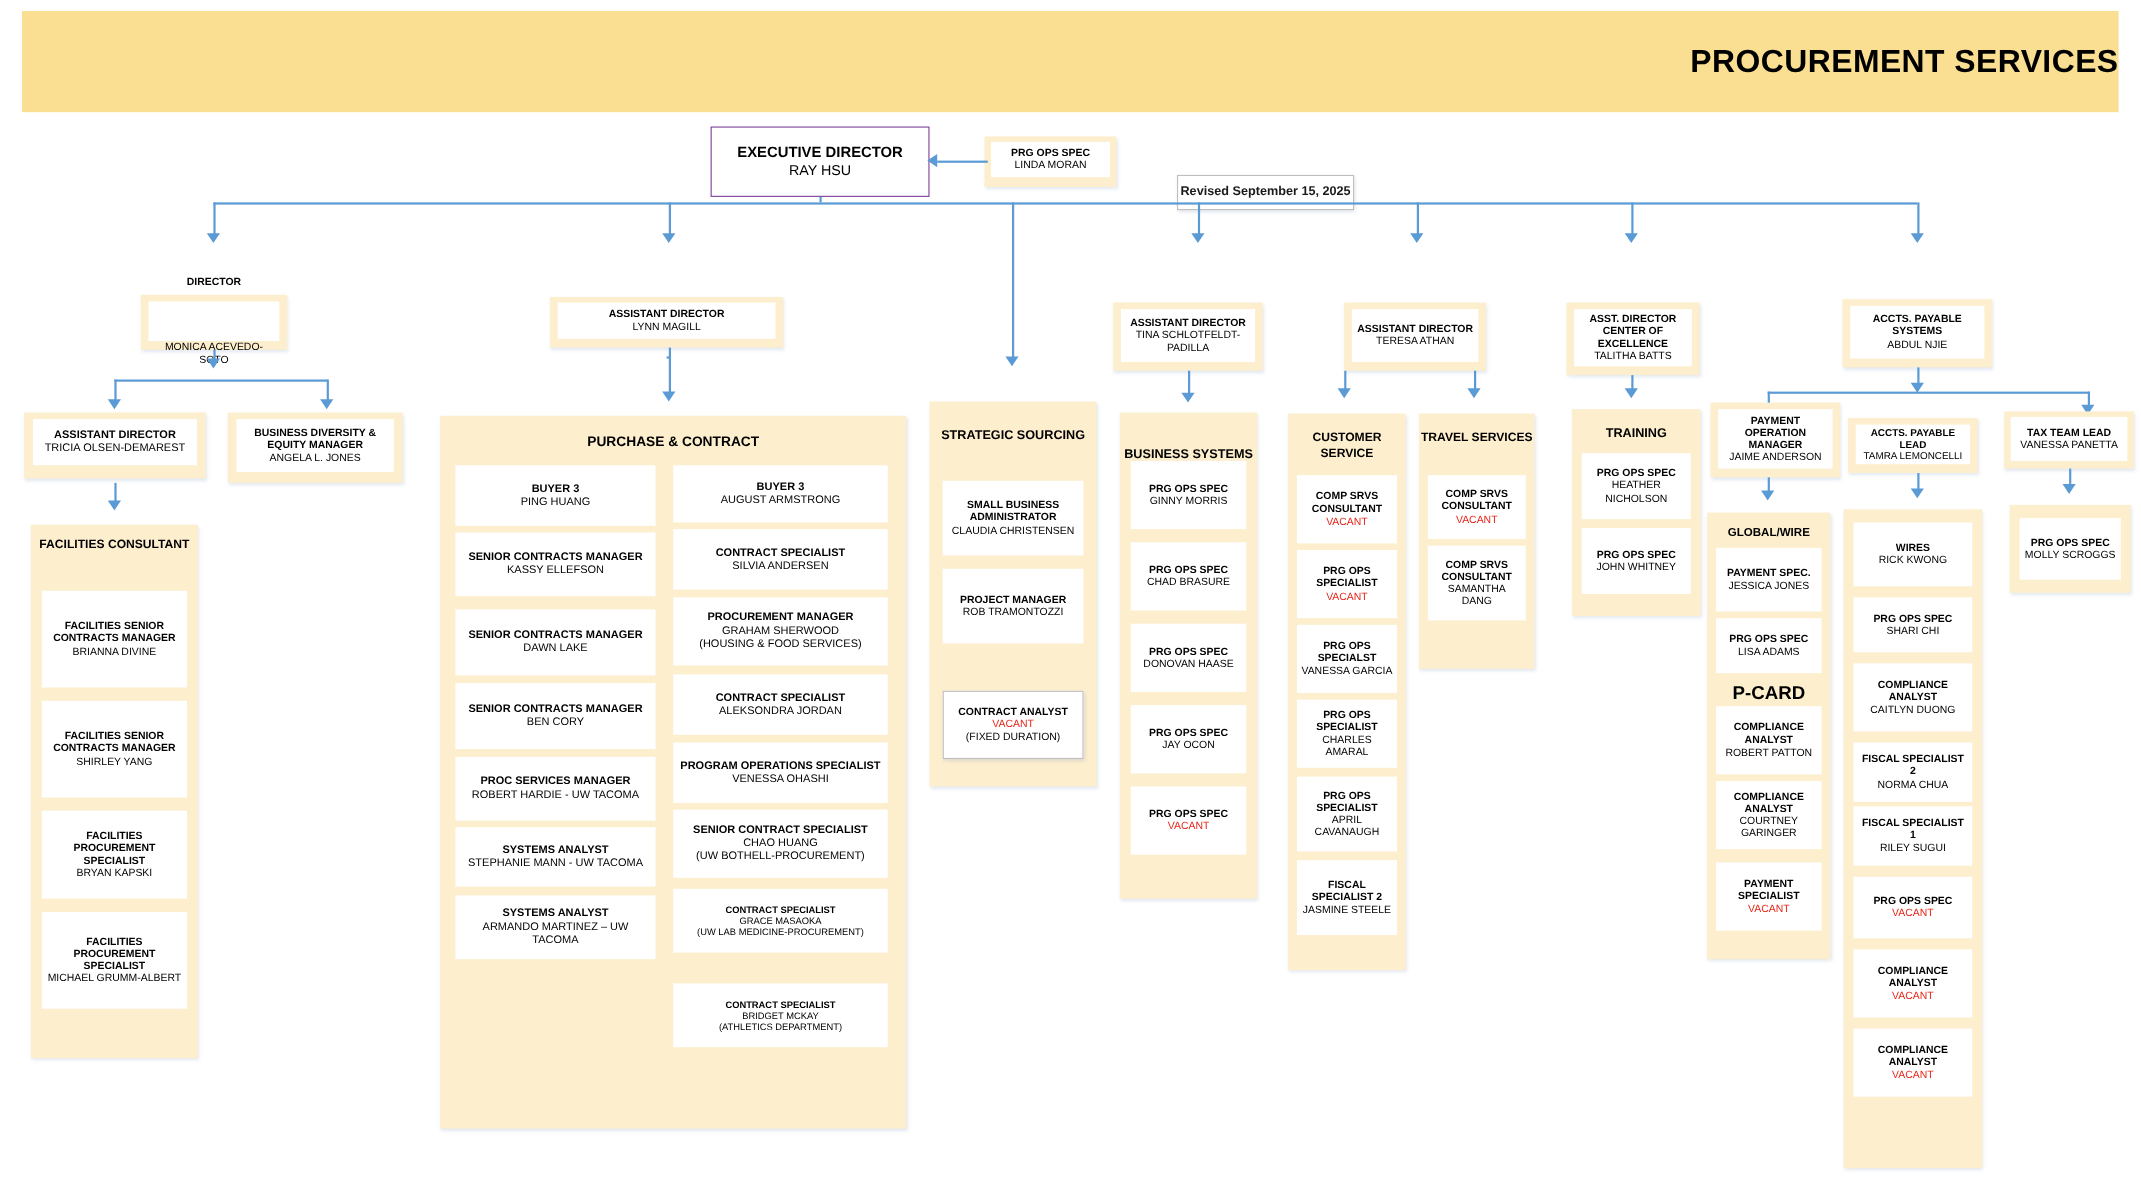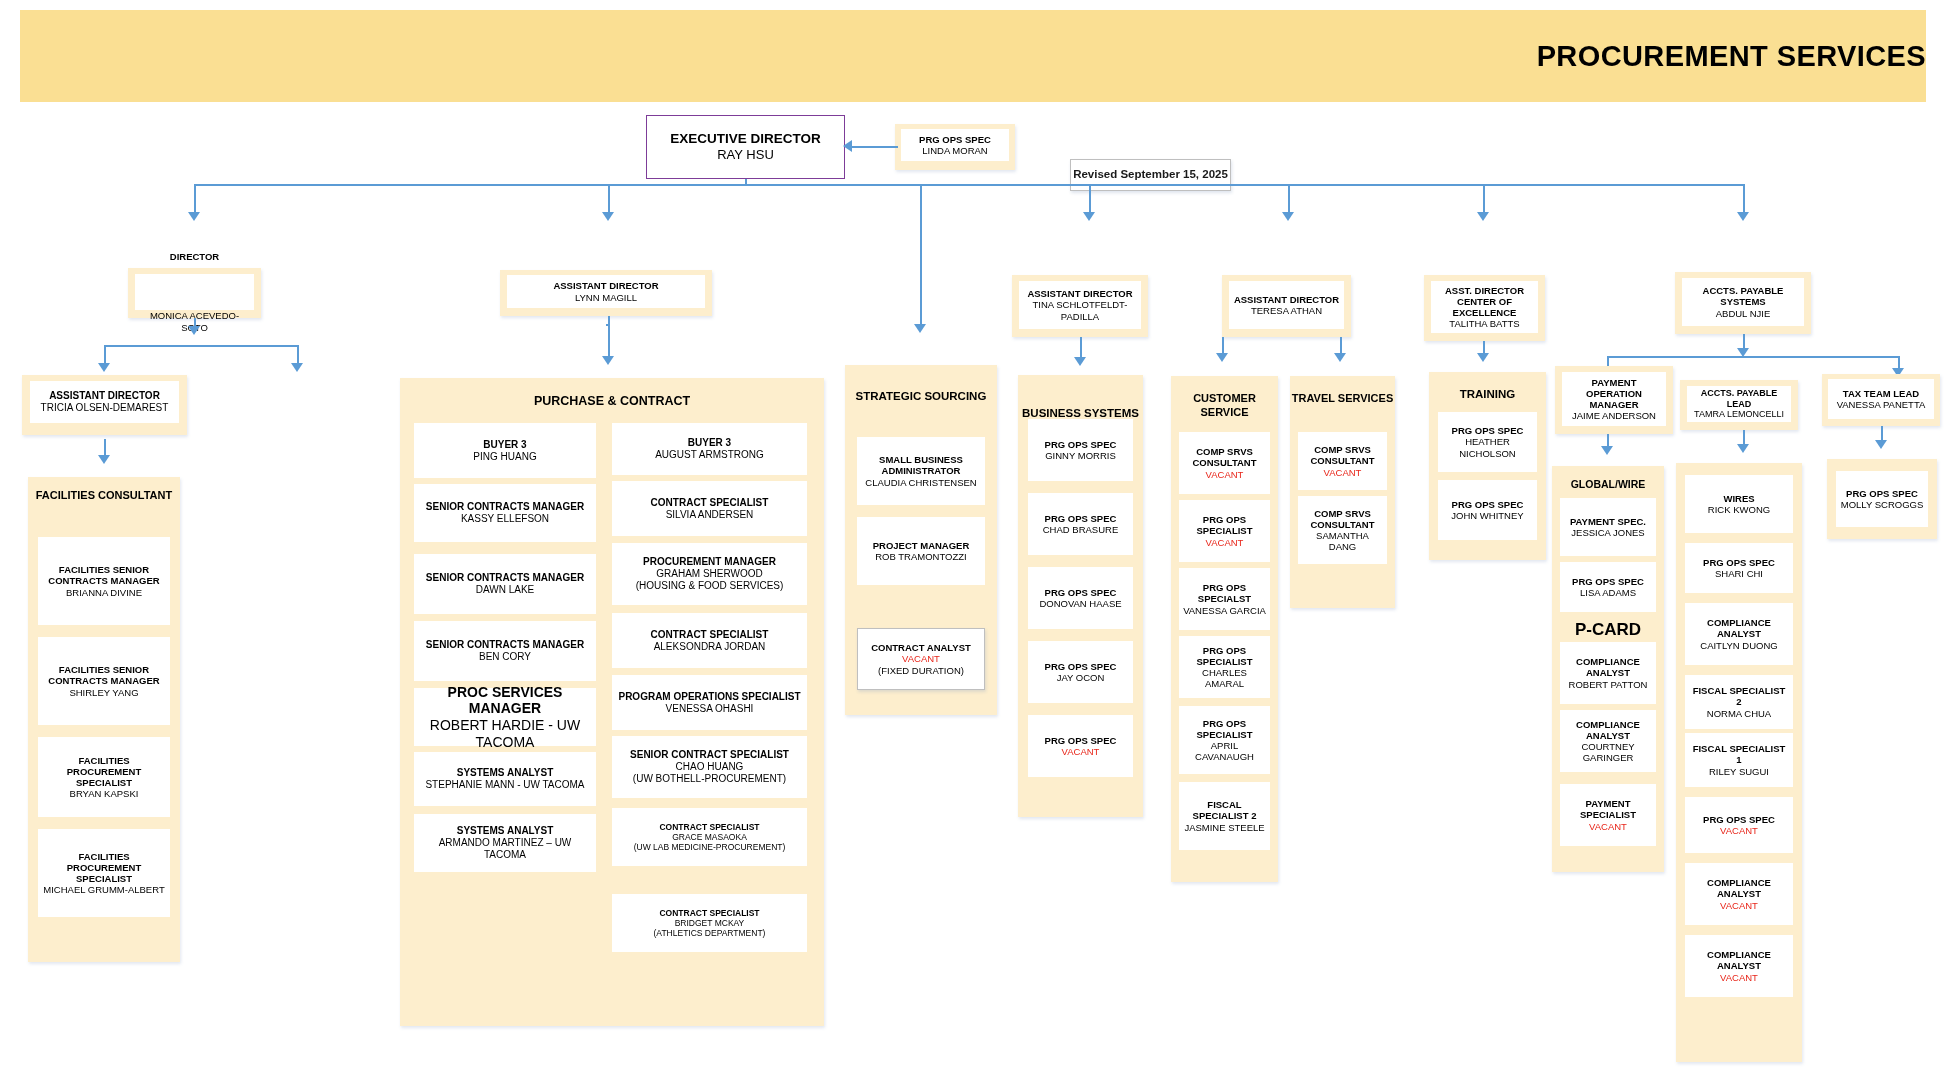--- a/index.html
+++ b/index.html
@@ -186,20 +186,26 @@
   <div class="ln lnv" style="left:297px;top:345px;height:20px;"></div>
   <div class="arw" style="left:291px;top:363px;"></div>
 
   <div class="grp" style="left:22px;top:375px;width:165px;height:60px;">
     <div class="card" style="position:absolute;left:8px;top:6px;width:149px;height:42px;font-size:10px;">
       <div class="t">ASSISTANT DIRECTOR</div>
       <div class="n">TRICIA OLSEN-DEMAREST</div>
     </div>
   </div>
 
+  <div class="grp" style="left:207px;top:375px;width:159px;height:64px;">
+    <div class="card" style="position:absolute;left:8px;top:6px;width:143px;height:48px;font-size:9.5px;">
+      <div class="t">BUSINESS DIVERSITY &amp; EQUITY MANAGER</div>
+      <div class="n">ANGELA L. JONES</div>
+    </div>
+  </div>
 
   <div class="ln lnv" style="left:104px;top:439px;height:18px;"></div>
   <div class="arw" style="left:98px;top:455px;"></div>
 
   <div class="grp" style="left:28px;top:477px;width:152px;height:485px;">
     <div class="ghead" style="top:12px;font-size:11px;line-height:1.25;">FACILITIES CONSULTANT</div>
     <div class="card" style="position:absolute;left:10px;top:60px;width:132px;height:88px;font-size:9.5px;">
       <div class="t">FACILITIES SENIOR CONTRACTS MANAGER</div>
       <div class="n">BRIANNA DIVINE</div>
     </div>
@@ -234,21 +240,21 @@
       <div class="n">KASSY ELLEFSON</div>
     </div>
     <div class="card" style="position:absolute;left:14px;top:176px;width:182px;height:60px;font-size:10px;">
       <div class="t">SENIOR CONTRACTS MANAGER</div>
       <div class="n">DAWN LAKE</div>
     </div>
     <div class="card" style="position:absolute;left:14px;top:243px;width:182px;height:60px;font-size:10px;">
       <div class="t">SENIOR CONTRACTS MANAGER</div>
       <div class="n">BEN CORY</div>
     </div>
-    <div class="card" style="position:absolute;left:14px;top:310px;width:182px;height:58px;font-size:14px;">
+    <div class="card" style="position:absolute;left:14px;top:310px;width:182px;height:58px;font-size:10px;">
       <div class="t">PROC SERVICES MANAGER</div>
       <div class="n">ROBERT HARDIE - UW TACOMA</div>
     </div>
     <div class="card" style="position:absolute;left:14px;top:374px;width:182px;height:54px;font-size:10px;">
       <div class="t">SYSTEMS ANALYST</div>
       <div class="n">STEPHANIE MANN - UW TACOMA</div>
     </div>
     <div class="card" style="position:absolute;left:14px;top:436px;width:182px;height:58px;font-size:10px;">
       <div class="t">SYSTEMS ANALYST</div>
       <div class="n">ARMANDO MARTINEZ – UW TACOMA</div>

